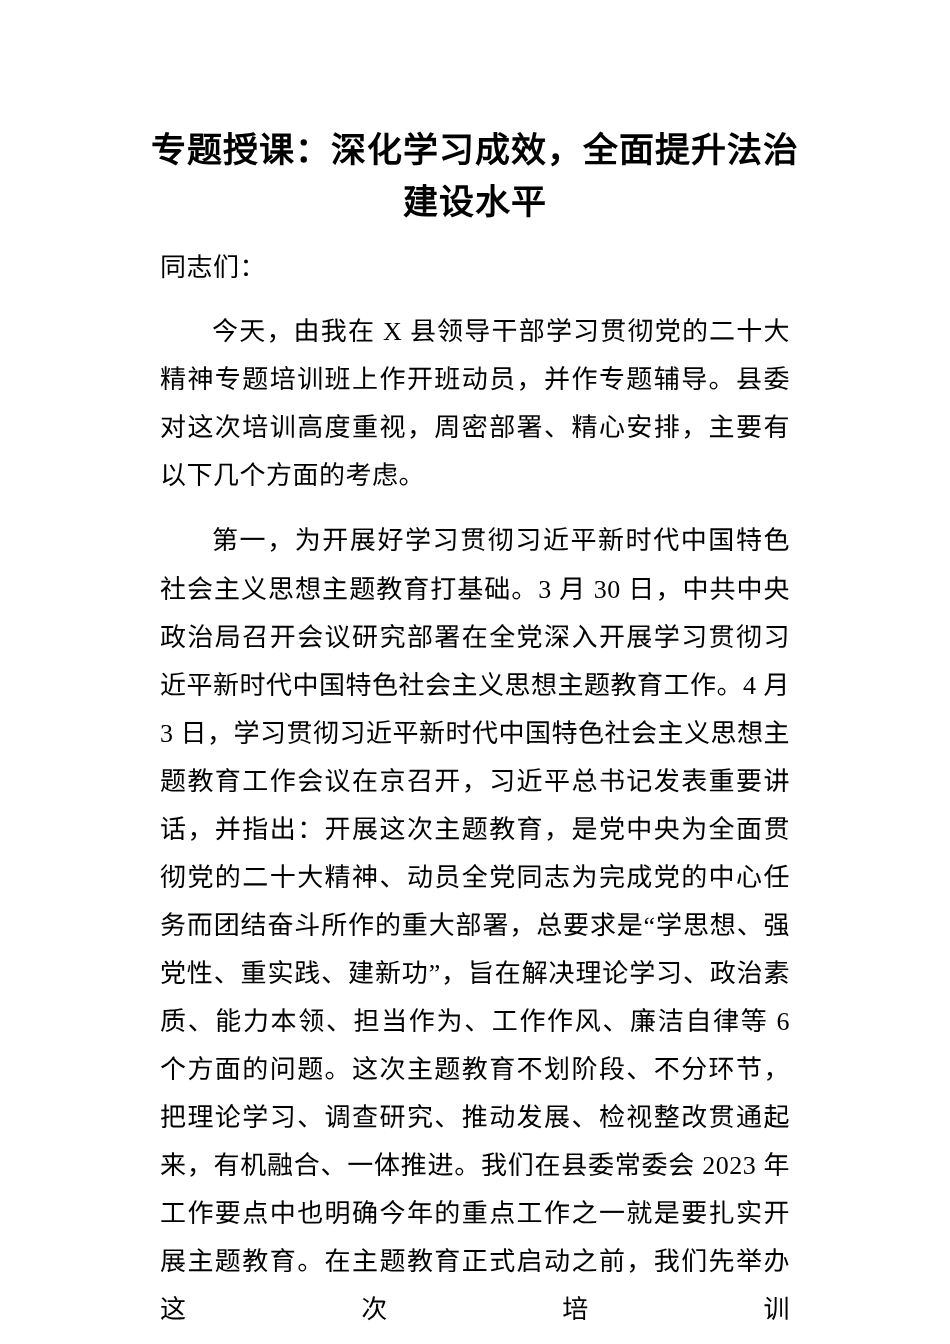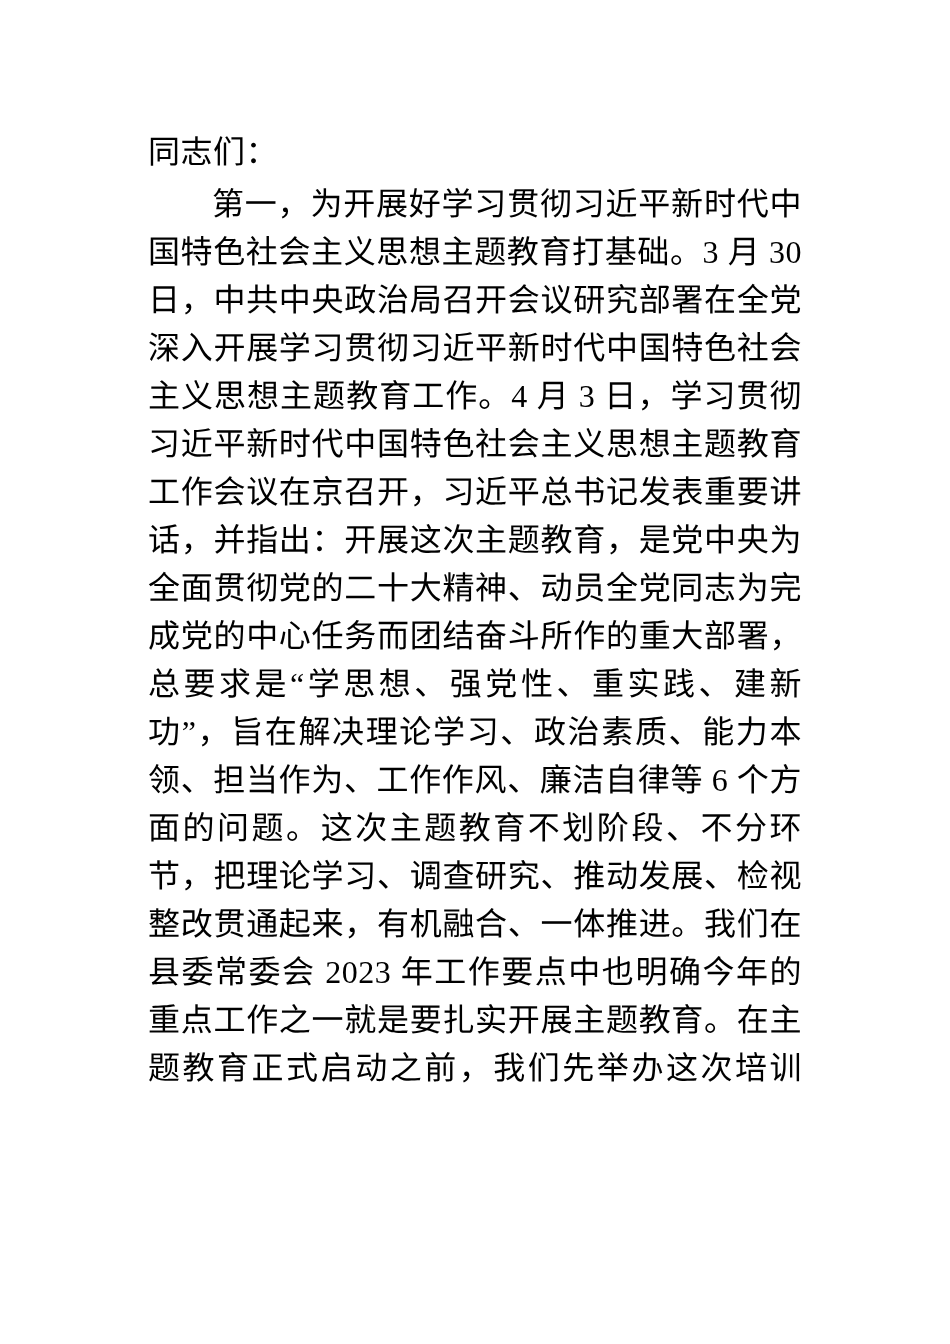--- a/index.html
+++ b/index.html
@@ -26,22 +26,22 @@
     margin: 0 0 8px 0;
     font-family: "Liberation Sans", "DejaVu Sans", sans-serif;
     font-weight: 700;
     font-size: 35px;
     line-height: 52px;
     letter-spacing: 1px;
     text-align: center;
     color: #000000;
   }
   .para {
-    margin: 4px;
-    font-size: 32px;
+    margin: 16px;
+    font-size: 26px;
     line-height: 48px;
     text-align: justify;
     color: #000000;
     letter-spacing: 0.5px;
   }
   .salutation {
     text-indent: 0;
   }
   .indent {
     text-indent: 2em;
@@ -53,19 +53,21 @@
   .lead-bold {
     font-family: "Liberation Sans", "DejaVu Sans", sans-serif;
     font-weight: 400;
   }
 </style>
 </head>
 <body>
 
 <div class="page">
 
+  <h1 class="doc-title">专题授课：深化学习成效，全面提升法治建设水平</h1>
 
   <p class="para salutation">同志们：</p>
 
+  <p class="para indent">今天，由我在 X 县领导干部学习贯彻党的二十大精神专题培训班上作开班动员，并作专题辅导。县委对这次培训高度重视，周密部署、精心安排，主要有以下几个方面的考虑。</p>
 
   <p class="para indent continued"><strong class="lead-bold">第一，为开展好学习贯彻习近平新时代中国特色社会主义思想主题教育打基础</strong><span>。3 月 30 日，中共中央政治局召开会议研究部署在全党深入开展学习贯彻习近平新时代中国特色社会主义思想主题教育工作。4 月 3 日，学习贯彻习近平新时代中国特色社会主义思想主题教育工作会议在京召开，习近平总书记发表重要讲话，并指出：开展这次主题教育，是党中央为全面贯彻党的二十大精神、动员全党同志为完成党的中心任务而团结奋斗所作的重大部署，总要求是“学思想、强党性、重实践、建新功”，旨在解决理论学习、政治素质、能力本领、担当作为、工作作风、廉洁自律等 6 个方面的问题。这次主题教育不划阶段、不分环节，把理论学习、调查研究、推动发展、检视整改贯通起来，有机融合、一体推进。我们在县委常委会 2023 年工作要点中也明确今年的重点工作之一就是要扎实开展主题教育。在主题教育正式启动之前，我们先举办这次培训</span></p>
 
 </div>
 
 </body></html>

